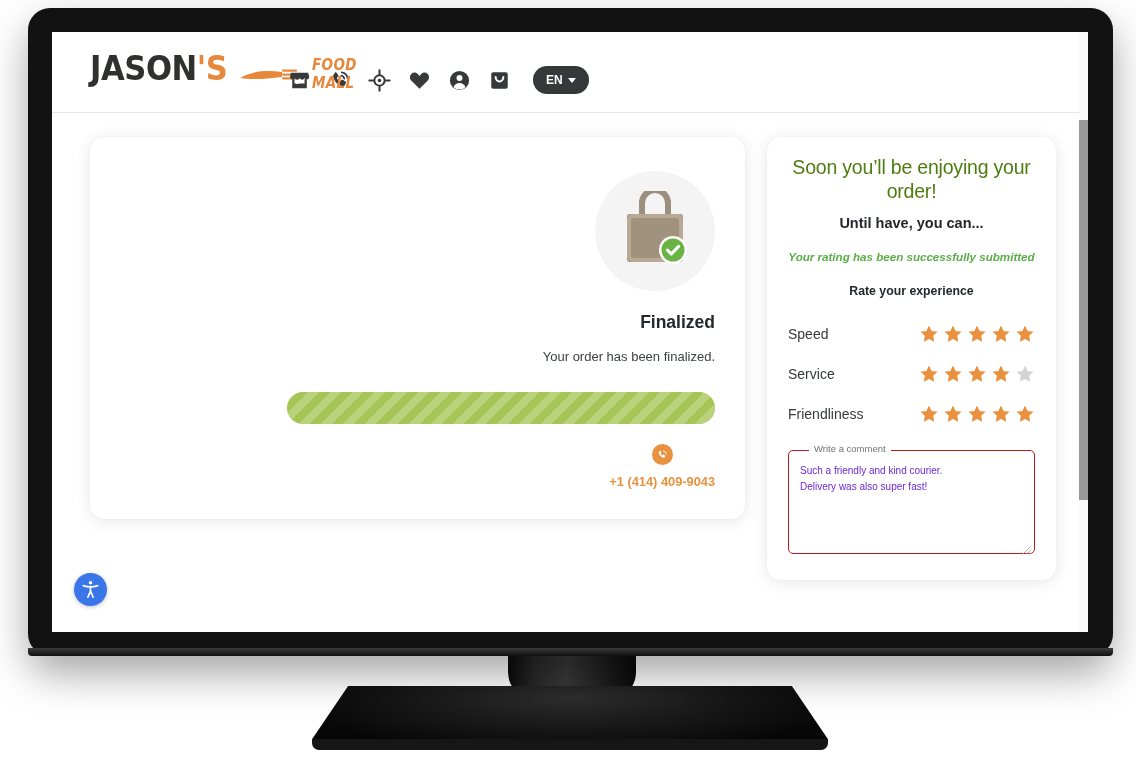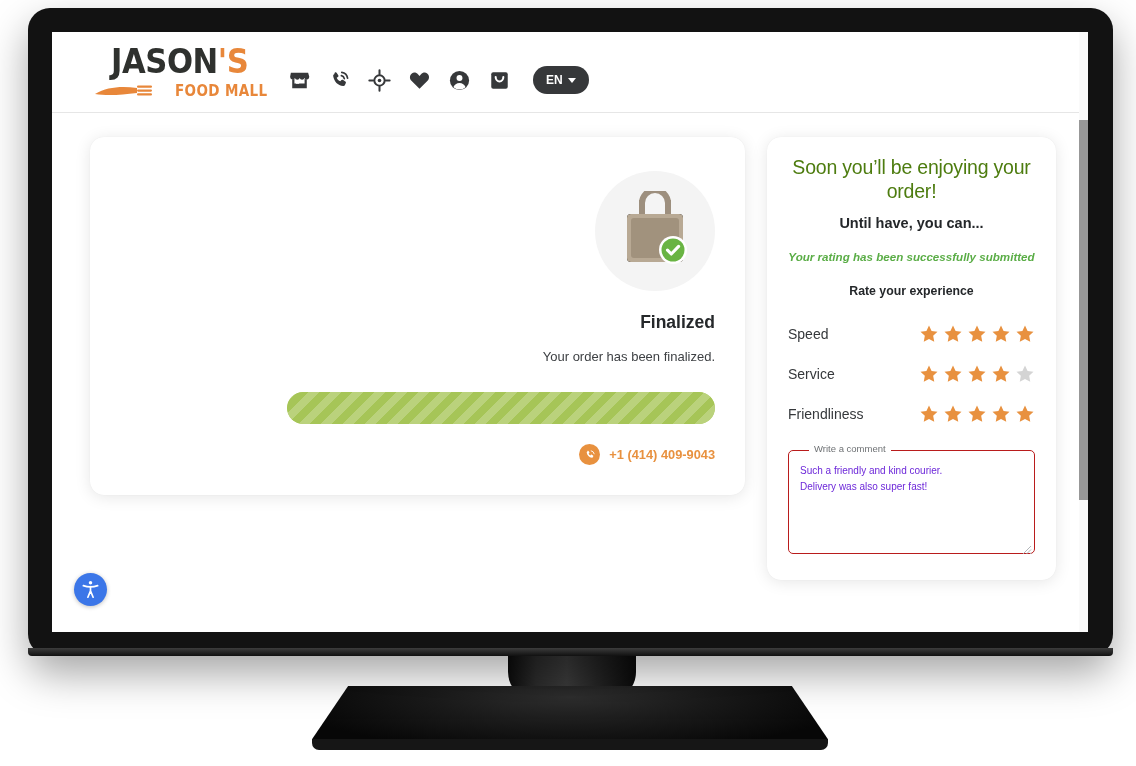--- a/index.html
+++ b/index.html
@@ -83,33 +83,33 @@
   .site-header {
     position: relative;
     height: 81px;
     background: #fff;
     border-bottom: 1px solid #e6e6e6;
     display: flex;
     align-items: center;
     padding: 0 18px 0 38px;
   }
 
-  .logo { display: flex; flex-direction: column; width: 190px; align-items: center; }
+  .logo { display: flex; flex-direction: row; width: 190px; }
   .logo-word {
     font-family: "DejaVu Sans", sans-serif;
     font-weight: 700;
     font-size: 33px;
     letter-spacing: -0.5px;
     color: #2f312e;
     line-height: 1;
     transform: scaleX(.93);
     transform-origin: left center;
   }
   .logo-word .apos { color: #e8873a; }
-  .logo-sub { display: flex; align-items: center; margin-top: 4px; gap: 12px; }
+  .logo-sub { display: flex; align-items: center; margin-top: 4px; gap: 4px; font-style: italic; }
   .logo-fork { flex: 0 0 auto; }
   .logo-sub-text {
     font-family: "DejaVu Sans", sans-serif;
     font-weight: 700;
     font-size: 15px;
     color: #e8873a;
     letter-spacing: .4px;
     transform: scaleX(.9);
     transform-origin: left center;
   }
@@ -231,20 +231,21 @@
     font-size: 12.7px;
     line-height: 1.28;
     color: #3e4144;
   }
   .phone-row {
     margin-top: 20px;
     display: flex;
     align-items: center;
     gap: 9px;
     cursor: pointer;
+    flex-direction: column;
   }
   .phone-badge {
     width: 21px; height: 21px;
     border-radius: 50%;
     background: #e8913f;
     display: flex; align-items: center; justify-content: center;
   }
   .phone-num { font-size: 12.8px; font-weight: 700; color: #e8913f; }
 
   

